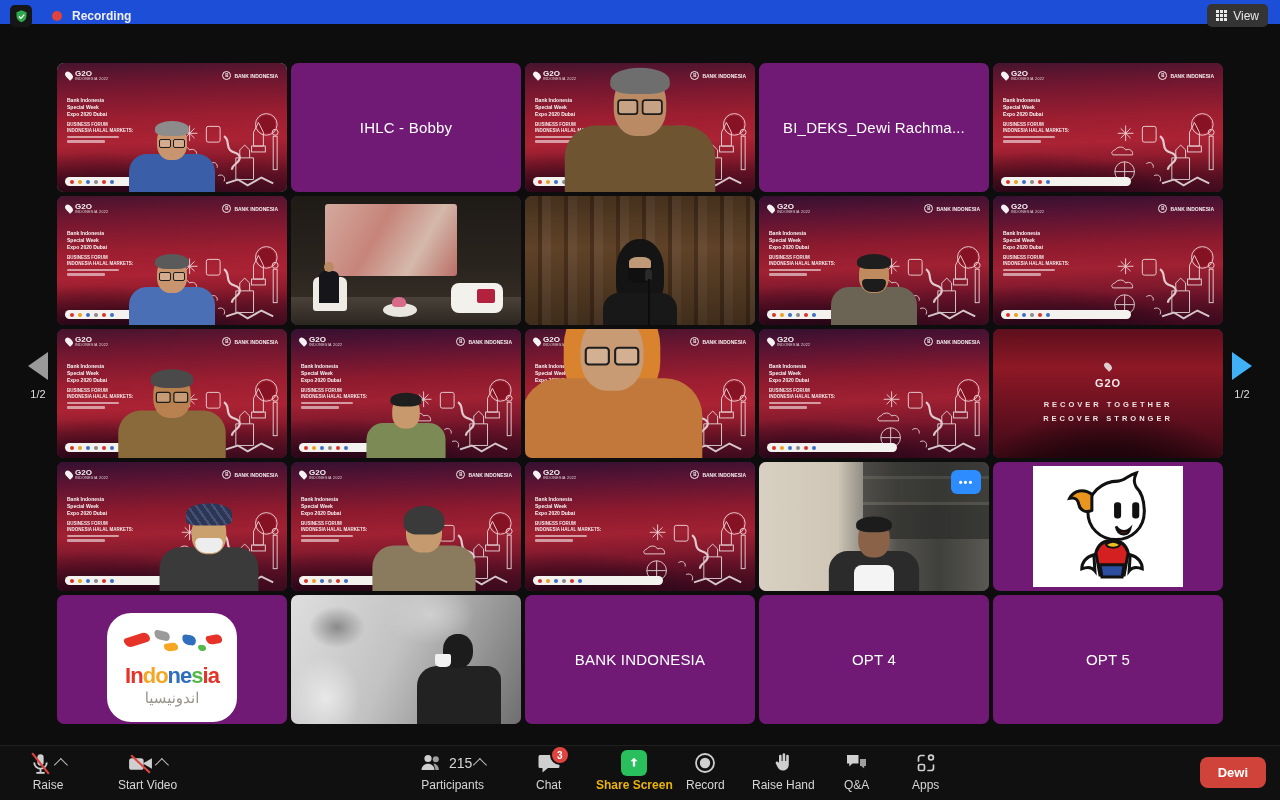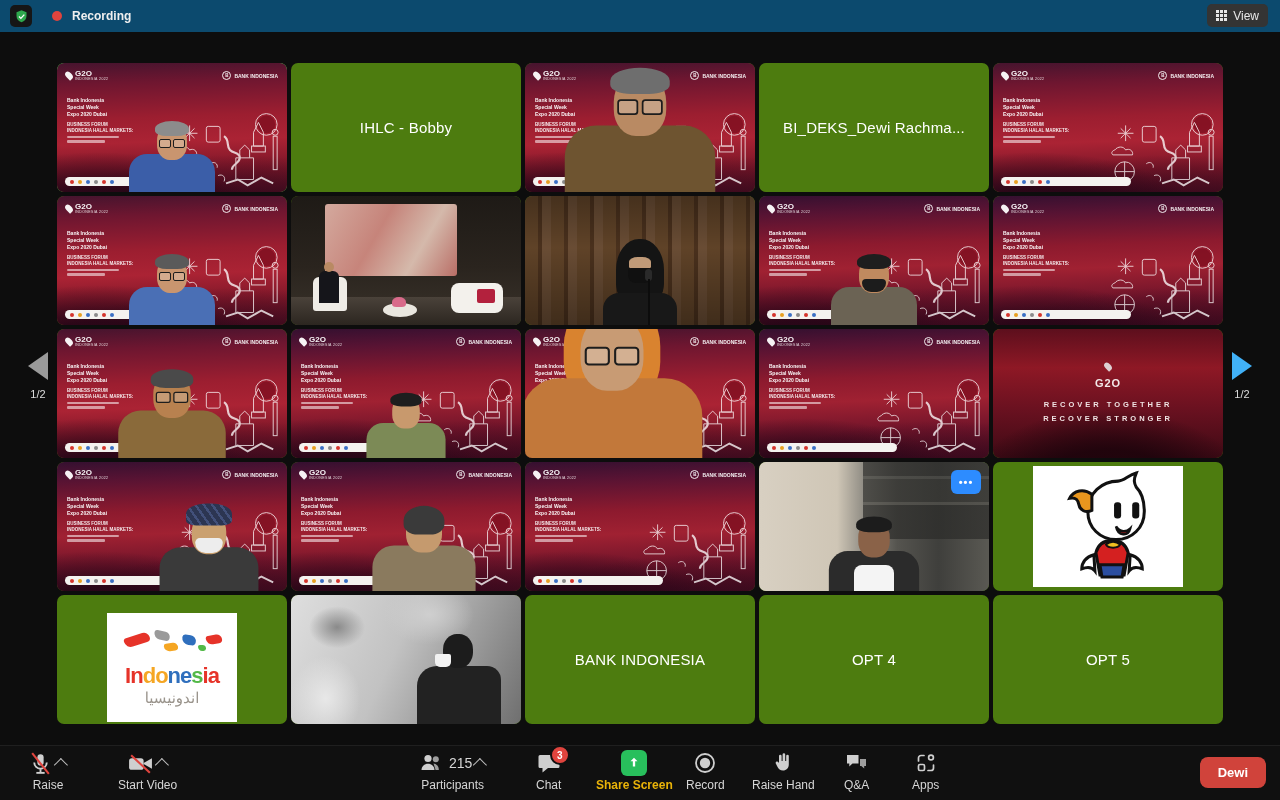--- a/index.html
+++ b/index.html
@@ -1,33 +1,33 @@
 <!DOCTYPE html>
 <html><head>
 <meta charset="utf-8">
 <style>
   html,body{margin:0;padding:0;background:#000;width:1280px;height:800px;overflow:hidden;
     font-family:"Liberation Sans",sans-serif;-webkit-font-smoothing:antialiased;}
   .screen{position:relative;width:1280px;height:800px;background:#0d0d0d;}
 
   
-  .topbar{position:absolute;top:0;left:0;right:0;height:32px;background:#0c4a6e;}
+  .topbar{position:absolute;top:0;left:0;right:0;height:24px;background:#1d4ed8;}
   .rec-wrap{position:absolute;left:10px;top:5px;display:flex;align-items:center;gap:8px;}
   .shield-box{width:22px;height:22px;background:#161616;border-radius:5px;display:flex;align-items:center;justify-content:center;}
   .rec-dot{width:10px;height:10px;border-radius:50%;background:#e0443e;margin-left:12px;}
   .rec-label{color:#efefef;font-size:12px;font-weight:bold;margin-left:2px;}
   .view-btn{position:absolute;right:12px;top:4px;background:#343434;border-radius:5px;height:23px;
     display:flex;align-items:center;gap:6px;padding:0 9px;color:#e8e8e8;font-size:12px;cursor:default;}
   .grid-ic{display:grid;grid-template-columns:repeat(3,3px);grid-auto-rows:3px;gap:1px;}
   .grid-ic span{background:#e8e8e8;display:block;}
 
   
   .grid{position:absolute;left:57px;top:63px;width:1166px;display:grid;
     grid-template-columns:repeat(5,230px);grid-auto-rows:129px;gap:4px;}
-  .tile{position:relative;background:#4d7c0f;border-radius:7px;overflow:hidden;}
+  .tile{position:relative;background:#701a75;border-radius:7px;overflow:hidden;}
   .tile.active{outline:2px solid #38d35f;outline-offset:-2px;}
   .name-label{position:absolute;inset:0;display:flex;align-items:center;justify-content:center;
     color:#fff;font-size:15px;letter-spacing:.2px;}
 
   
   .g20{position:absolute;inset:0;
     background:linear-gradient(178deg,#351030 0%,#571333 14%,#8d1a2e 38%,#a02132 55%,#70142a 78%,#480d20 100%);}
   .g20:before{content:"";position:absolute;inset:0;
     background:radial-gradient(120% 95% at 18% 128%,rgba(35,5,22,.85) 32%,rgba(35,5,22,0) 62%),
                radial-gradient(140% 100% at 78% 135%,rgba(52,8,28,.8) 30%,rgba(52,8,28,0) 64%);}
@@ -94,21 +94,21 @@
 
   
   .office-bg{position:absolute;inset:0;background:linear-gradient(90deg,#d8d0c2 0%,#cfc6b6 34%,#8d8a82 46%,#55544f 60%,#3f3f3c 78%,#5a5953 100%);filter:blur(.4px);}
   .office-shelf{position:absolute;right:0;top:0;width:55%;height:60%;background:linear-gradient(180deg,#2e2e2c 0 18%,#4a4a46 18% 22%,#333330 22% 52%,#52514c 52% 56%,#2b2b29 56% 100%);opacity:.7;}
   .more-btn{position:absolute;top:8px;right:8px;width:30px;height:24px;background:#2d8cff;border-radius:6px;
     color:#fff;display:flex;align-items:center;justify-content:center;font-size:11px;font-weight:bold;letter-spacing:1px;}
 
   
   .white-card{position:absolute;top:4px;bottom:4px;left:50%;transform:translateX(-50%);width:150px;background:#fff;}
   .ind-card{position:absolute;top:18px;bottom:2px;left:50%;transform:translateX(-50%);width:130px;background:#fff;
-    display:flex;flex-direction:column;align-items:center;justify-content:center;}
+    display:flex;flex-direction:column;align-items:center;justify-content:center;border-radius:24px;}
   .ind-blobs{position:relative;width:96px;height:34px;}
   .ind-blobs i{position:absolute;display:block;border-radius:6px 12px 8px 14px;}
   .ind-word{font-size:22px;font-weight:bold;letter-spacing:-1px;line-height:1;margin-top:2px;font-family:"Liberation Sans",sans-serif;}
   .ind-ar{color:#9a948c;font-size:15px;margin-top:2px;}
 
   
   .bw-bg{position:absolute;inset:0;background:
     radial-gradient(40px 30px at 20% 25%,#8a8a8a,transparent 70%),
     radial-gradient(60px 40px at 60% 15%,#cfcfcf,transparent 75%),
     radial-gradient(50px 60px at 15% 80%,#e8e8e8,transparent 70%),

